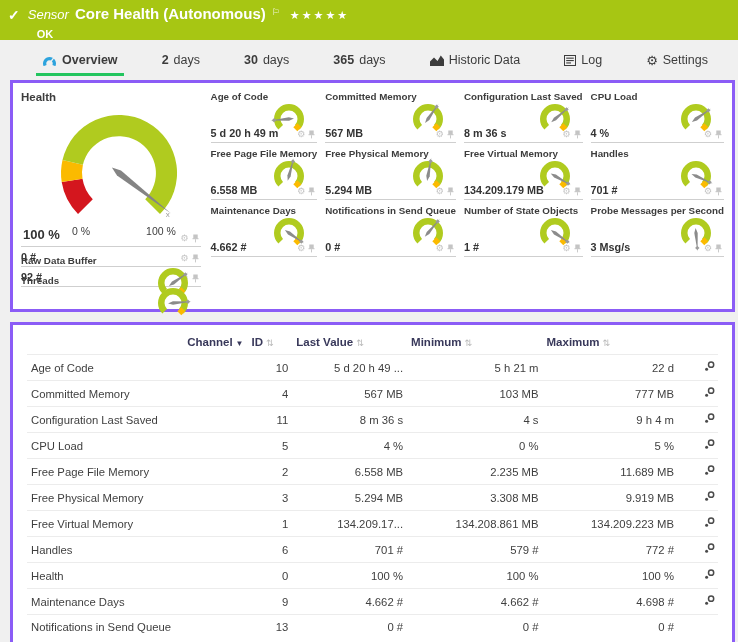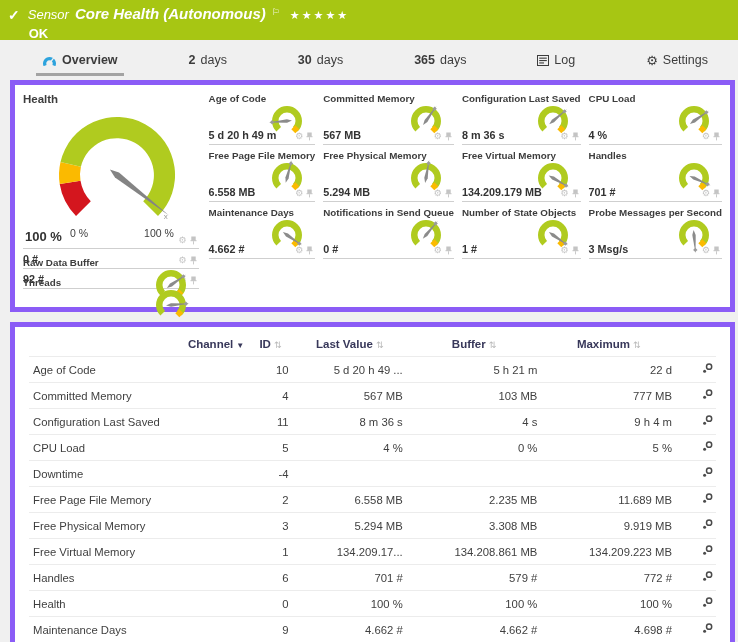--- a/index.html
+++ b/index.html
@@ -5,54 +5,54 @@
   * { box-sizing: border-box; margin: 0; padding: 0; }
   html,body { width: 738px; height: 642px; overflow: hidden; }
   body { background:#f0f0f0; font-family:"Liberation Sans", sans-serif; position:relative; }
 
   
   .sensor-header { height:40px; padding:5px 10px 0 8px; color:#fff; display:flex; }
   .hdr-check { font-size:14px; font-weight:bold; margin:2px 8px 0 0; }
   .hdr-main { line-height:18px; }
   .hdr-line1 { display:flex; align-items:baseline; gap:6px; }
   .hdr-kind { font-style:italic; font-size:13px; }
-  .hdr-title { font-size:15px; font-weight:bold;font-style:italic; }
+  .hdr-title { font-size:15px; font-weight:bold; }
   .hdr-flag { font-size:9px; vertical-align:super; position:relative; top:-4px; }
   .hdr-stars { font-size:11px; letter-spacing:2px; margin-left:4px; font-family:"DejaVu Sans", sans-serif; }
-  .hdr-status { font-size:13px; font-weight:bold; margin-left:1px; }
+  .hdr-status { font-size:11px; font-weight:bold; margin-left:9px; }
 
   
   .tabbar { display:flex; align-items:stretch; height:30px; margin:6px 24px 0 36px; justify-content:space-between; }
   .tab { display:flex; align-items:center; gap:5px; font-size:12.5px; color:#3c3c3c; padding:4px 6px 6px; cursor:pointer; white-space:nowrap; }
-  .tab.active { border-bottom:3px solid #a3a3a3; font-weight:bold; padding-bottom:3px; }
+  .tab.active { border-bottom:3px solid #22c55e; font-weight:bold; padding-bottom:3px; }
   .tab b { font-weight:bold; }
   .tab .glyph { font-family:"DejaVu Sans", sans-serif; font-size:13px; line-height:1; }
 
   
-  .panel { background:#fff; border:5px solid #8b5cf6; margin:4px 3px 0 10px; }
+  .panel { background:#fff; border:3px solid #8b5cf6; margin:4px 3px 0 10px; }
   .gauges-panel { height:232px; padding:8px; display:flex; gap:10px; }
   .left-col { width:226px; display:flex; flex-direction:column; }
   .health-tile { position:relative; height:156px; border-bottom:1px solid #cfcfcf; margin-bottom:8px; }
   .health-title { font-size:11.5px; font-weight:bold; color:#3d3d3d; }
   .health-gauge-holder { position:absolute; top:8px; right:-6px; }
   .health-value { position:absolute; left:2px; bottom:4px; font-size:13px; font-weight:bold; color:#333; }
   .row4 { display:flex; gap:8px;flex-direction:column; }
   .row4 .tile { flex:1; }
   .small-grid { flex:1; display:grid; grid-template-columns:repeat(4,1fr); column-gap:8px; row-gap:5px; align-content:start; }
   .tile { position:relative; height:52px; border-bottom:1px solid #cfcfcf; }
   .tile-title { font-size:9.8px; font-weight:bold; color:#3d3d3d; white-space:nowrap; position:relative; z-index:2; }
   .tile svg.gauge { position:absolute; right:4px; top:8px; z-index:1; }
   .tile-value { position:absolute; left:0; bottom:3px; font-size:10.8px; font-weight:bold; color:#333; }
   .tile-icons, .health-icons { position:absolute; right:2px; bottom:3px; display:flex; gap:3px; align-items:center; }
   .mini-gear { font-family:"DejaVu Sans", sans-serif; font-size:9px; color:#c4c4c4; line-height:1; cursor:pointer; }
 
   
   .table-panel { margin-top:10px; padding:4px 14px 0; height:330px; }
   table { width:100%; border-collapse:collapse; font-size:11.3px; color:#3f3f3f; }
-  thead th { font-size:11.5px; color:#38385a; font-weight:bold; text-align:center; padding:7px 4px 6px; white-space:nowrap; }
+  thead th { font-size:11.5px; color:#38385a; font-weight:bold; text-align:left; padding:7px 4px 6px; white-space:nowrap; }
   thead th.col-channel { text-align:right; }
   thead th.col-edit { width:40px; }
   td { text-align:right; padding:5px 4px; border-top:1px solid #ececec; height:24px; }
   td.cell-channel { text-align:left; }
   td.cell-edit { width:40px; padding-right:2px; }
   .sort-both { font-family:"DejaVu Sans", sans-serif; font-size:9px; color:#b8b8b8; margin-left:3px; font-weight:normal; }
   .sort-desc { font-size:8px; color:#38385a; margin-left:3px; }
   tbody tr { cursor:pointer; }
 </style>
 </head>
@@ -83,20 +83,26 @@
       <b>2</b>
       <span> days</span>
     </div>
     <div class="tab">
       <b>30</b>
       <span> days</span>
     </div>
     <div class="tab">
       <b>365</b>
       <span> days</span>
+    </div>
+    <div class="tab">
+      <svg width="14" height="11" viewBox="0 0 14 11">
+        <path d="M0 11 L0 6.5 L4 2.5 L7.5 6 L10.8 0.5 L14 4.5 L14 11 Z" fill="#3c3c3c"></path>
+      </svg>
+      <span>Historic Data</span>
     </div>
     <div class="tab">
       <svg width="12" height="11" viewBox="0 0 12 11">
         <rect x="0.5" y="0.5" width="11" height="10" fill="none" stroke="#3c3c3c"></rect>
         <rect x="2.2" y="2.6" width="7.6" height="1.1" fill="#3c3c3c"></rect>
         <rect x="2.2" y="5" width="7.6" height="1.1" fill="#3c3c3c"></rect>
         <rect x="2.2" y="7.4" width="4.8" height="1.1" fill="#3c3c3c"></rect>
       </svg>
       <span>Log</span>
     </div>
@@ -388,21 +394,21 @@
     </div>
 </div>
 
 <div class="panel table-panel">
   <table>
     <thead>
         <tr id="tableHead">
           <th class="col-channel"><span>Channel</span><span class="sort-desc">▼</span></th>
           <th class="col-id"><span>ID</span><span class="sort-both">⇅</span></th>
           <th class="col-last-value"><span>Last Value</span><span class="sort-both">⇅</span></th>
-          <th class="col-minimum"><span>Buffer</span><span class="sort-both">⇅</span></th>
+          <th class="col-minimum"><span>Minimum</span><span class="sort-both">⇅</span></th>
           <th class="col-maximum"><span>Maximum</span><span class="sort-both">⇅</span></th>
           <th class="col-edit"></th>
         </tr>
       </thead>
     <tbody id="tableBody">
         <tr>
           <td class="cell-channel">Age of Code</td>
           <td class="cell-id">10</td>
           <td class="cell-last">5 d 20 h 49 ...</td>
           <td class="cell-min">5 h 21 m</td>
@@ -433,31 +439,20 @@
               <circle cx="8.1" cy="4.7" r="2.6" fill="none" stroke="#4a4a4a" stroke-width="1.5"></circle>
               <circle cx="3.6" cy="9.3" r="1.5" fill="#4a4a4a"></circle>
             </svg></td>
         </tr>
         <tr>
           <td class="cell-channel">CPU Load</td>
           <td class="cell-id">5</td>
           <td class="cell-last">4 %</td>
           <td class="cell-min">0 %</td>
           <td class="cell-max">5 %</td>
-          <td class="cell-edit"><svg width="13" height="13" viewBox="0 0 13 13">
-              <circle cx="8.1" cy="4.7" r="2.6" fill="none" stroke="#4a4a4a" stroke-width="1.5"></circle>
-              <circle cx="3.6" cy="9.3" r="1.5" fill="#4a4a4a"></circle>
-            </svg></td>
-        </tr>
-        <tr>
-          <td class="cell-channel">Downtime</td>
-          <td class="cell-id">-4</td>
-          <td class="cell-last"></td>
-          <td class="cell-min"></td>
-          <td class="cell-max"></td>
           <td class="cell-edit"><svg width="13" height="13" viewBox="0 0 13 13">
               <circle cx="8.1" cy="4.7" r="2.6" fill="none" stroke="#4a4a4a" stroke-width="1.5"></circle>
               <circle cx="3.6" cy="9.3" r="1.5" fill="#4a4a4a"></circle>
             </svg></td>
         </tr>
         <tr>
           <td class="cell-channel">Free Page File Memory</td>
           <td class="cell-id">2</td>
           <td class="cell-last">6.558 MB</td>
           <td class="cell-min">2.235 MB</td>

